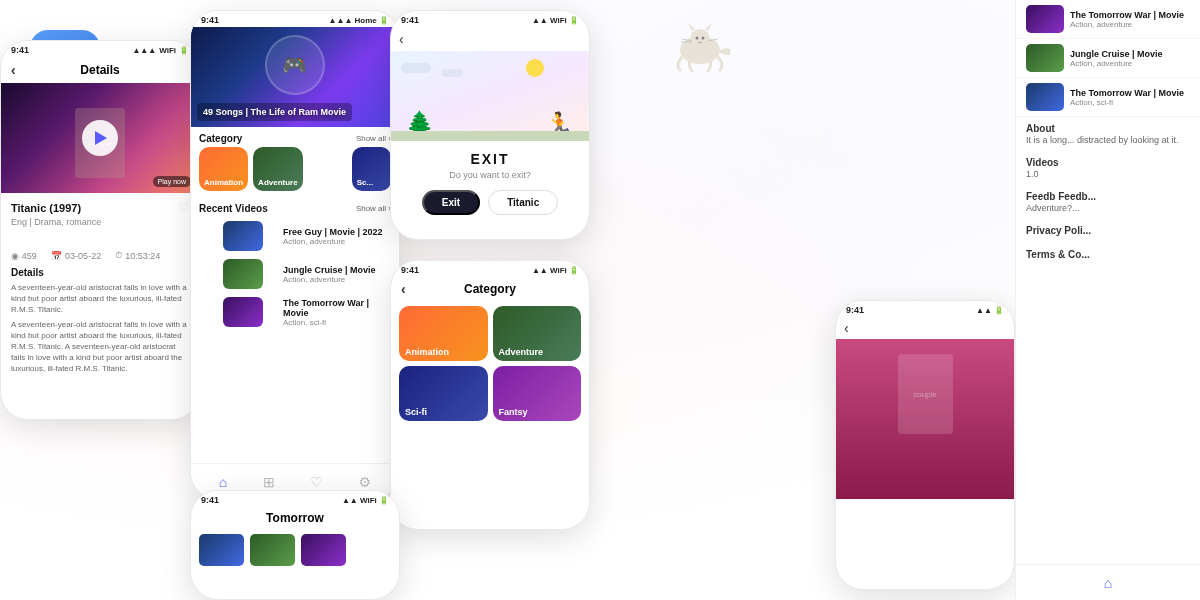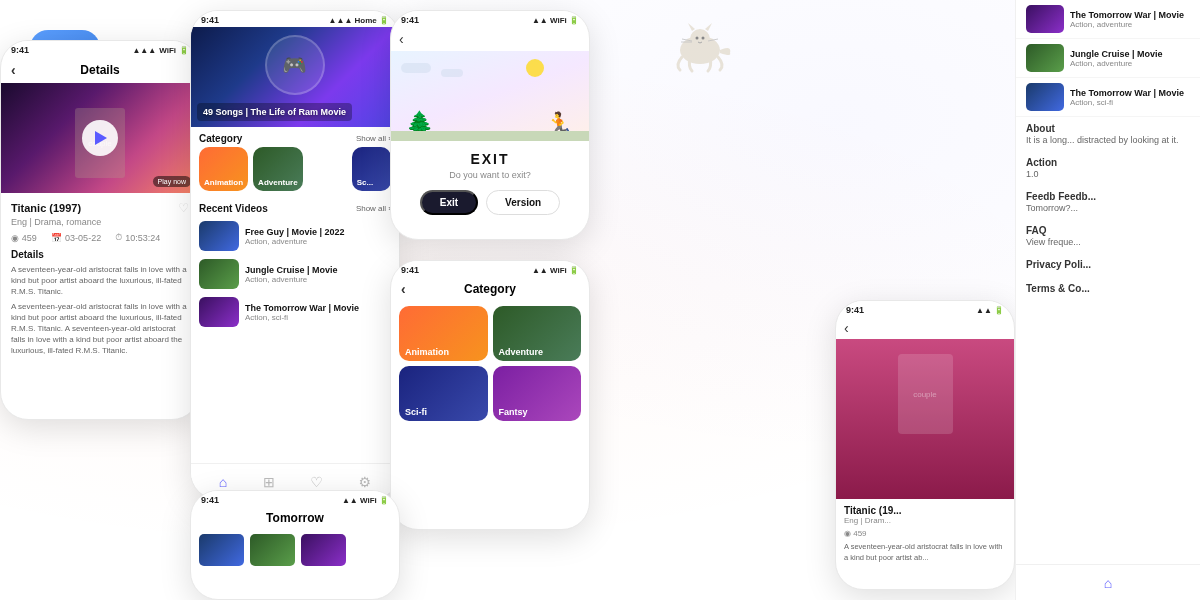--- a/index.html
+++ b/index.html
@@ -208,21 +208,21 @@
     }
 
     .p1-movie-title {
       font-size: 11px;
       font-weight: 700;
       color: #111;
     }
 
     .p1-heart { color: #ddd; font-size: 12px; }
 
-    .p1-sub { color: #888; font-size: 9px; margin: 2px 0 5px; }
+    .p1-sub { color: #888; font-size: 9px; margin: 2px 0 23px; }
 
     .p1-stats {
       display: flex;
       gap: 14px;
       color: #888;
       font-size: 9px;
       margin-bottom: 6px;
     }
 
     .p1-stats span { display: flex; align-items: center; gap: 3px; }
@@ -302,22 +302,23 @@
       color: #fff;
     }
 
     .cat-anim { background: linear-gradient(135deg, #ff6b35, #f7931e); }
     .cat-adv { background: linear-gradient(135deg, #2d5a27, #4a7c59); }
     .cat-sci { background: linear-gradient(135deg, #1a237e, #3949ab); margin-left: 44px; }
 
     .p2-recent-item {
       display: flex;
       align-items: center;
-      gap: 6px;
+      gap: 20px;
       padding: 4px 8px;
+      margin-left: 24px;
     }
 
     .p2-thumb {
       width: 40px;
       height: 30px;
       border-radius: 6px;
       flex-shrink: 0;
     }
 
     .p2-item-info { flex: 1; }
@@ -824,21 +825,21 @@
     <div class="cloud" style="width:22px;height:8px;top:18px;left:50px;"></div>
     <div class="tree">🌲</div>
     <div style="position:absolute;right:15px;bottom:2px;font-size:24px;">🏃</div>
     <div style="position:absolute;bottom:0;left:0;right:0;height:10px;background:#c8d8b8;border-radius:0;"></div>
   </div>
   <div class="p3-content">
     <div class="exit-title">EXIT</div>
     <div class="exit-sub">Do you want to exit?</div>
     <div class="exit-btns">
       <button class="exit-btn exit-btn-dark">Exit</button>
-      <button class="exit-btn exit-btn-outline">Version</button>
+      <button class="exit-btn exit-btn-outline">Titanic</button>
     </div>
   </div>
 </div>
 
 <div class="phone p4">
   <div class="phone-status-bar">
     <span>9:41</span>
     <div class="phone-status-icons">
         <span>▲▲ WiFi 🔋</span>
       </div>
@@ -872,26 +873,20 @@
   </div>
   <div style="display:flex;align-items:center;padding:3px 8px;font-size:10px;">
     <span style="font-size:14px;color:#333;">‹</span>
   </div>
   <div class="p5-hero">
     <div style="position:absolute;top:0;left:0;right:0;bottom:0;background:linear-gradient(180deg,#c94a80,#8b1a4a);"></div>
     <div style="position:absolute;top:15px;left:0;right:0;display:flex;justify-content:center;">
       <div style="width:55px;height:80px;background:rgba(255,255,255,0.15);border-radius:4px;display:flex;align-items:center;justify-content:center;color:rgba(255,255,255,0.4);font-size:8px;">couple</div>
     </div>
   </div>
-  <div class="p5-body">
-    <div class="p5-title">Titanic (19...</div>
-    <div class="p5-sub">Eng | Dram...</div>
-    <div class="p5-stats">◉ 459</div>
-    <div class="p5-desc">A seventeen-year-old aristocrat falls in love with a kind but poor artist ab...</div>
-  </div>
 </div>
 
 <div class="phone p6">
   <div class="phone-status-bar">
     <span>9:41</span>
     <div class="phone-status-icons">
         <span>▲▲ WiFi 🔋</span>
       </div>
   </div>
   <div class="p6-header">
@@ -924,30 +919,26 @@
     <div class="right-item-info">
       <div class="right-item-title">The Tomorrow War | Movie</div>
       <div class="right-item-sub">Action, sci-fi</div>
     </div>
   </div>
   <div class="right-section">
     <div class="right-section-title">About</div>
     <div class="right-section-val">It is a long... distracted by looking at it.</div>
   </div>
   <div class="right-section">
-    <div class="right-section-title">Action</div>
+    <div class="right-section-title">Videos</div>
     <div class="right-section-val">1.0</div>
   </div>
   <div class="right-section">
     <div class="right-section-title">Feedb Feedb...</div>
-    <div class="right-section-val">Tomorrow?...</div>
-  </div>
-  <div class="right-section">
-    <div class="right-section-title">FAQ</div>
-    <div class="right-section-val">View freque...</div>
+    <div class="right-section-val">Adventure?...</div>
   </div>
   <div class="right-section">
     <div class="right-section-title">Privacy Poli...</div>
   </div>
   <div class="right-section">
     <div class="right-section-title">Terms &amp; Co...</div>
   </div>
   <div class="right-bottom-nav">
     <span class="nav-icon active">⌂</span>
   </div>

